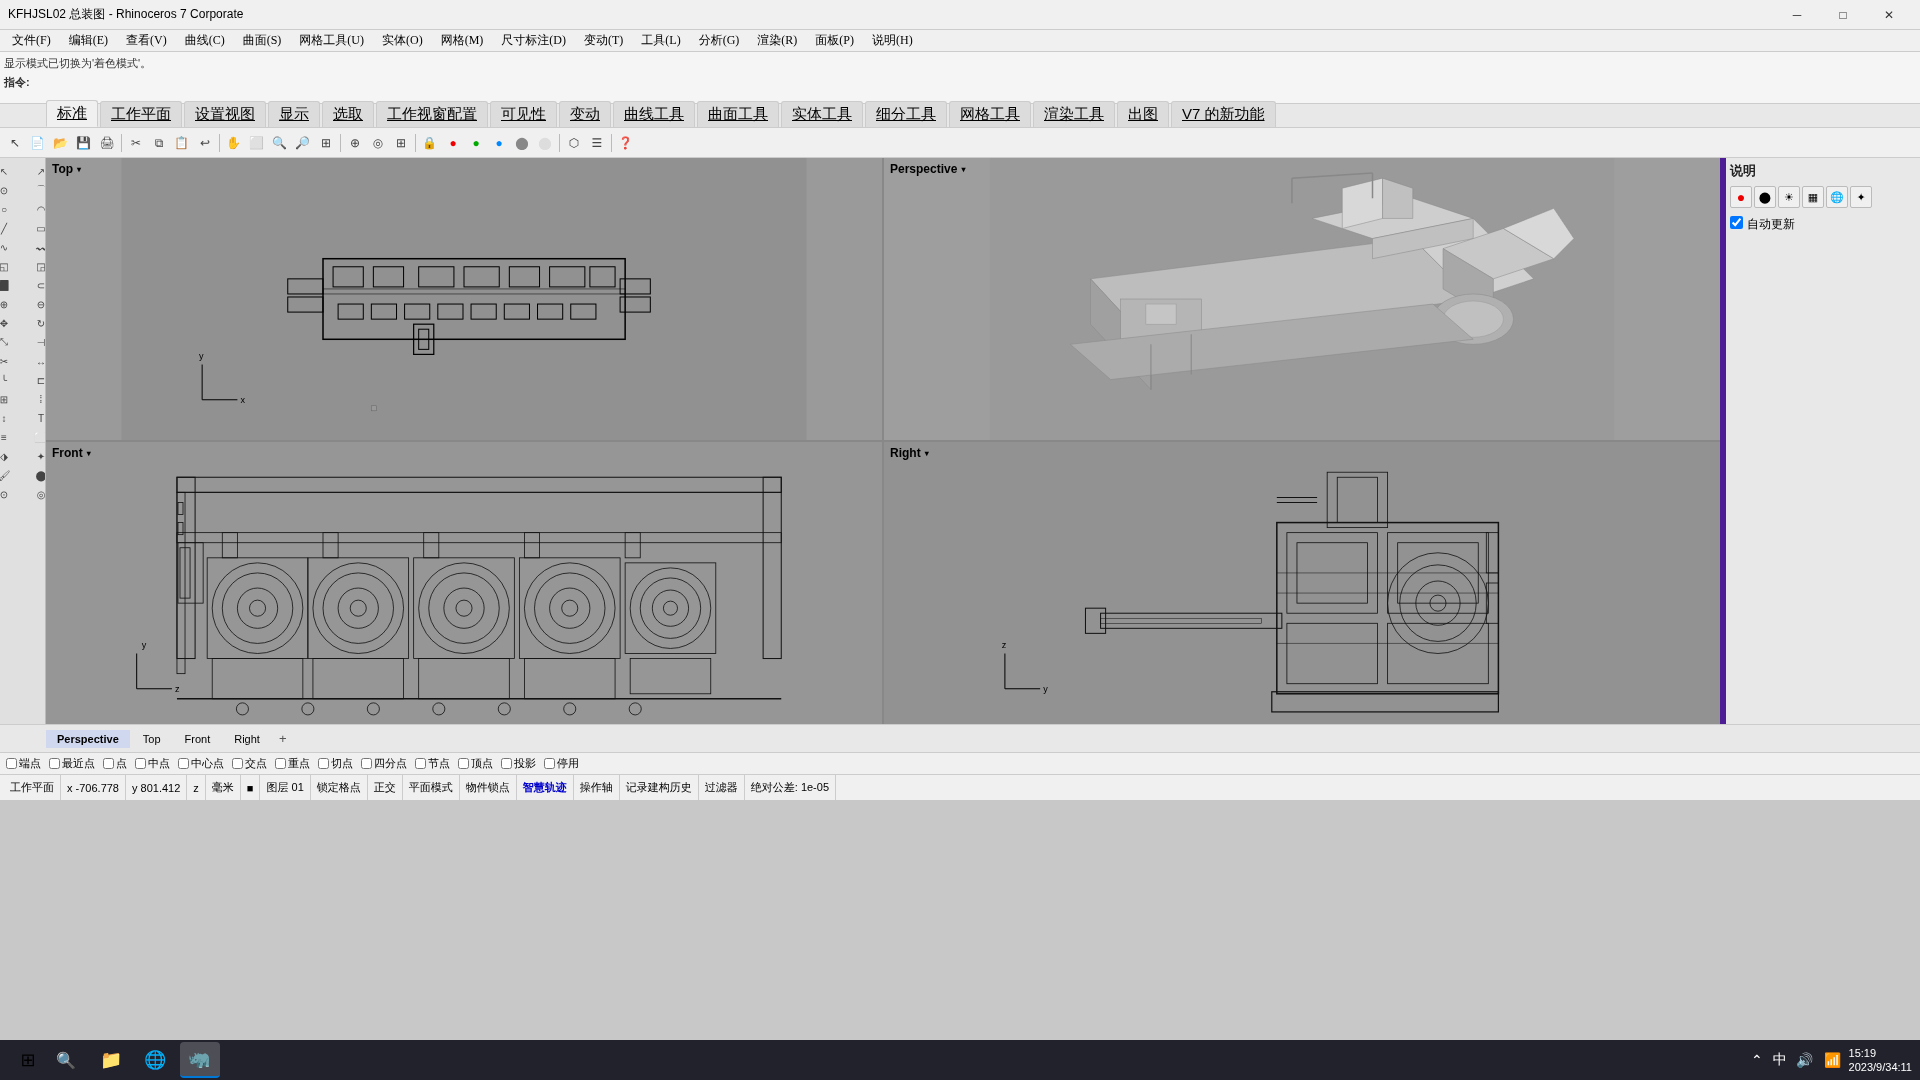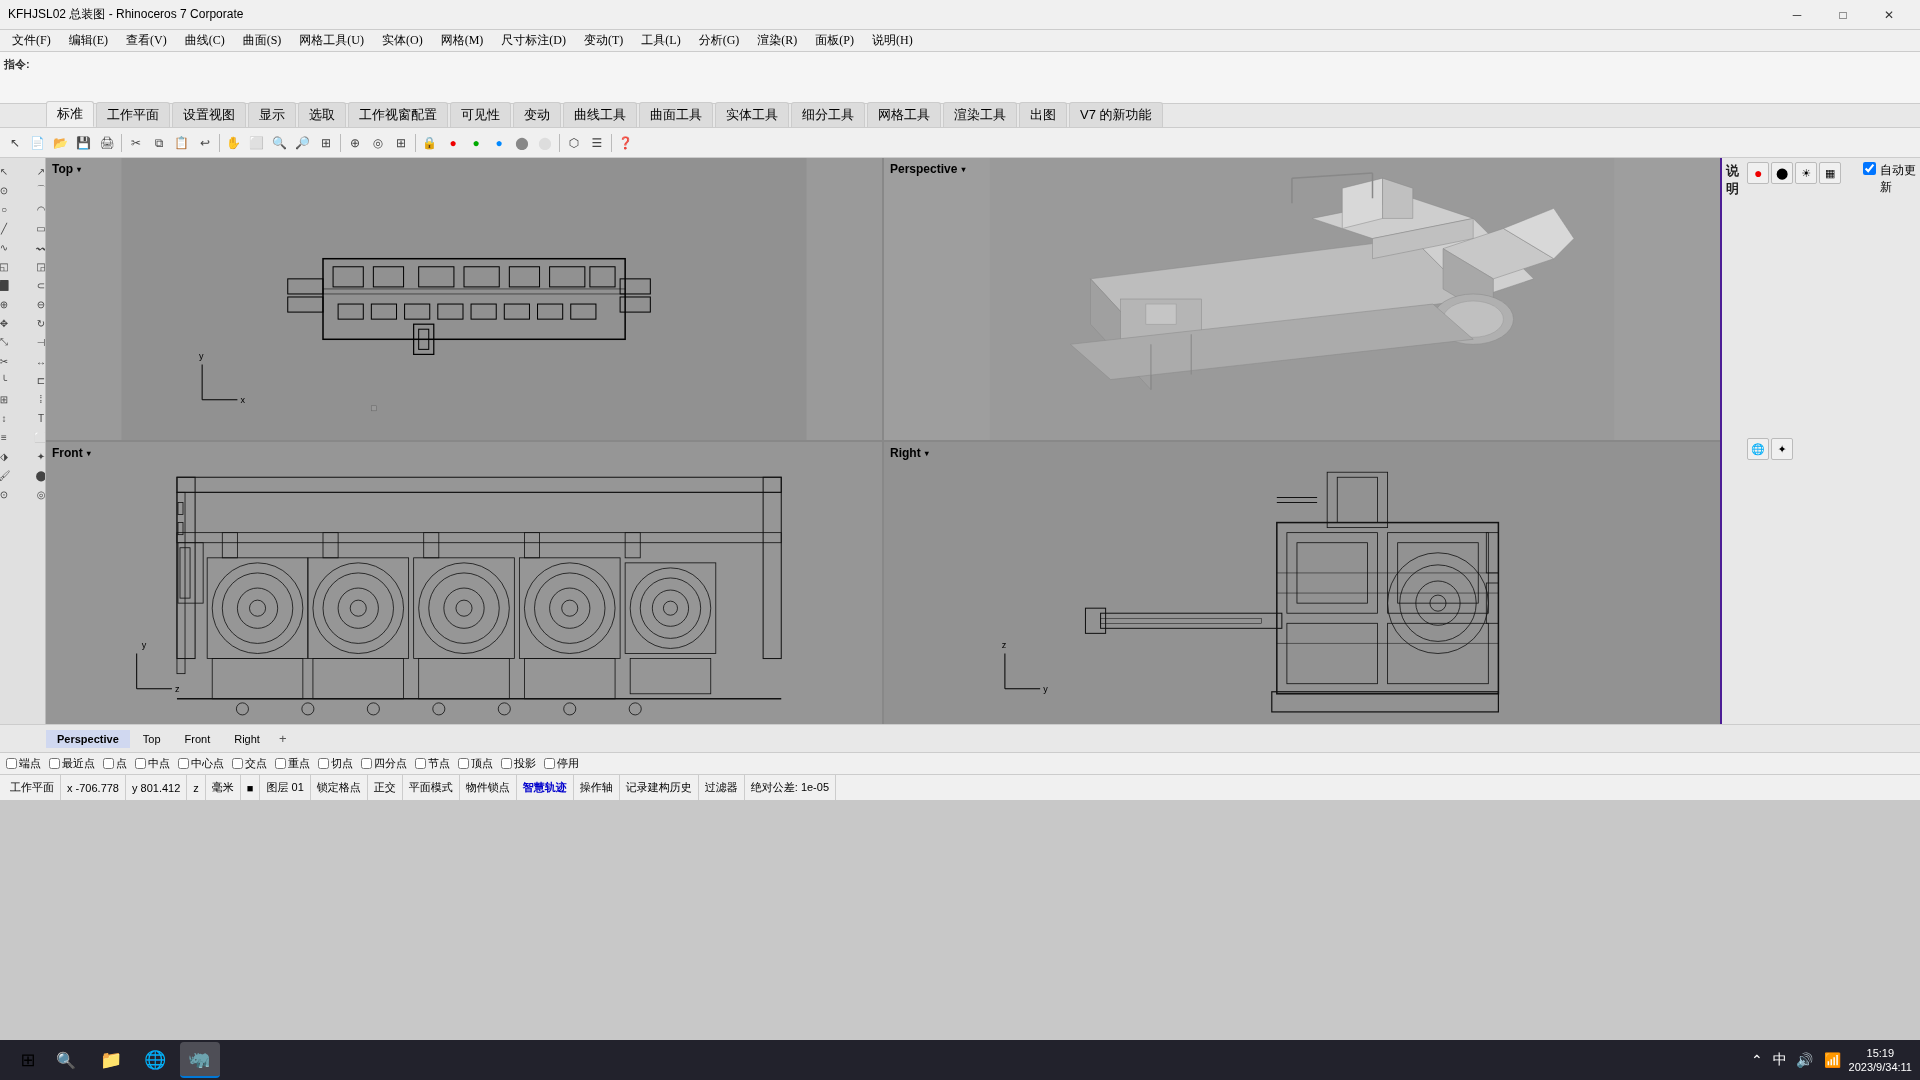--- a/index.html
+++ b/index.html
@@ -75,26 +75,27 @@
       background: #e8e8e8;
       display: flex;
       align-items: flex-end;
       padding: 0 46px;
       border-bottom: 1px solid #ccc;
       gap: 0;
     }
     .tb-tab {
       padding: 3px 10px;
       cursor: pointer;
-      font-size: 13px;
+      font-size: 15px;
       border: 1px solid #ccc;
       border-bottom: none;
       background: #dcdcdc;
       margin-right: 2px;
       border-radius: 3px 3px 0 0;
+      text-decoration: underline;
     }
     .tb-tab.active { background: #f0f0f0; border-bottom: 1px solid #f0f0f0; }
 
     
     #toolbar-icons {
       height: 30px;
       background: #f0f0f0;
       display: flex;
       align-items: center;
       padding: 0 4px;
@@ -169,23 +170,23 @@
       background: #9a9a9a;
     }
     #vp-perspective { background: #9e9e9e; }
     #vp-front { background: #969696; }
     #vp-right { background: #929292; }
 
     
     #right-panel {
       width: 200px;
       background: #e8e8e8;
-      border-left: 2px solid #4c1d95;
-      display: flex;
-      flex-direction: row;
+      border-left: 6px solid #4c1d95;
+      display: flex;
+      flex-direction: column;
       padding: 4px;
     }
     #right-panel .rp-title {
       font-size: 13px; font-weight: bold; margin-bottom: 6px; color: #222;
     }
     #right-panel .rp-icons {
       display: flex; gap: 2px; margin-bottom: 8px; flex-wrap: wrap;
     }
     .rp-icon {
       width: 22px; height: 22px;
@@ -281,21 +282,21 @@
       width: 40px; height: 36px;
       display: flex; align-items: center; justify-content: center;
       cursor: pointer; border-radius: 4px; font-size: 18px;
     }
     #win-taskbar .tb-right {
       margin-left: auto;
       display: flex; align-items: center; gap: 4px;
       color: #fff; font-size: 11px;
     }
     .tb-sys-icon { font-size: 14px; cursor: pointer; padding: 0 3px; }
-    .tb-clock { text-align: center; line-height: 1.3; }
+    .tb-clock { text-align: left; line-height: 1.3; }
 
     
     .vp-svg {
       position: absolute;
       top: 0; left: 0;
       width: 100%; height: 100%;
     }
   </style>
 </head>
 <body>
@@ -321,20 +322,23 @@
     <div class="menu-item">尺寸标注(D)</div>
     <div class="menu-item">变动(T)</div>
     <div class="menu-item">工具(L)</div>
     <div class="menu-item">分析(G)</div>
     <div class="menu-item">渲染(R)</div>
     <div class="menu-item">面板(P)</div>
     <div class="menu-item">说明(H)</div>
   </div>
 
 <div id="command-area">
+  <div class="cmd-line">
+    <span>显示模式已切换为'着色模式'。</span>
+  </div>
   <div class="cmd-input">
     <span>指令:</span>
     <input type="text" style="">
   </div>
 </div>
 
 <div id="toolbar-tabs">
 <div class="tb-tab active">标准</div>
     <div class="tb-tab">工作平面</div>
     <div class="tb-tab">设置视图</div>

